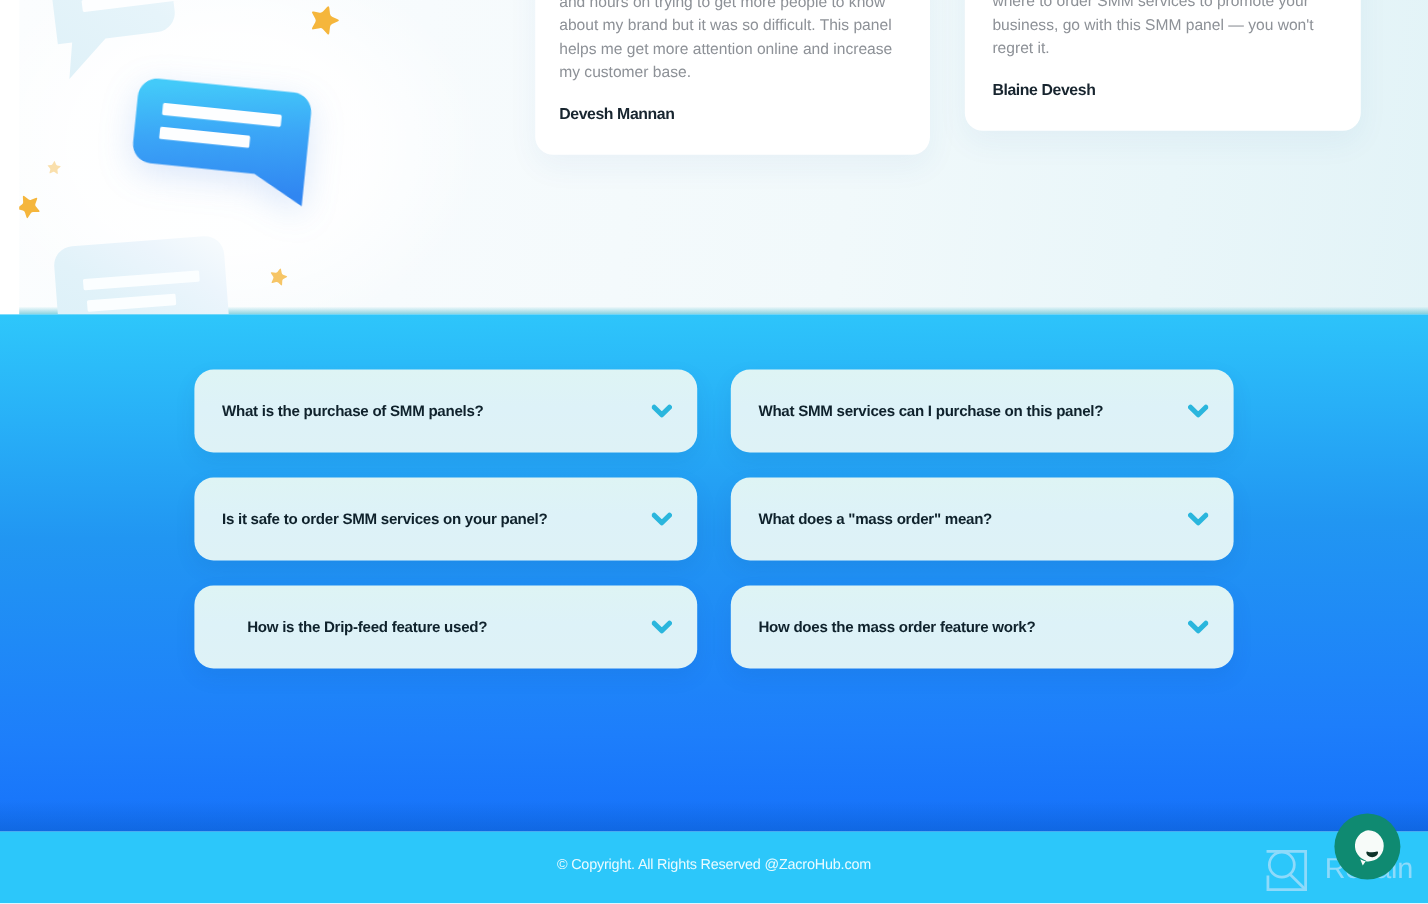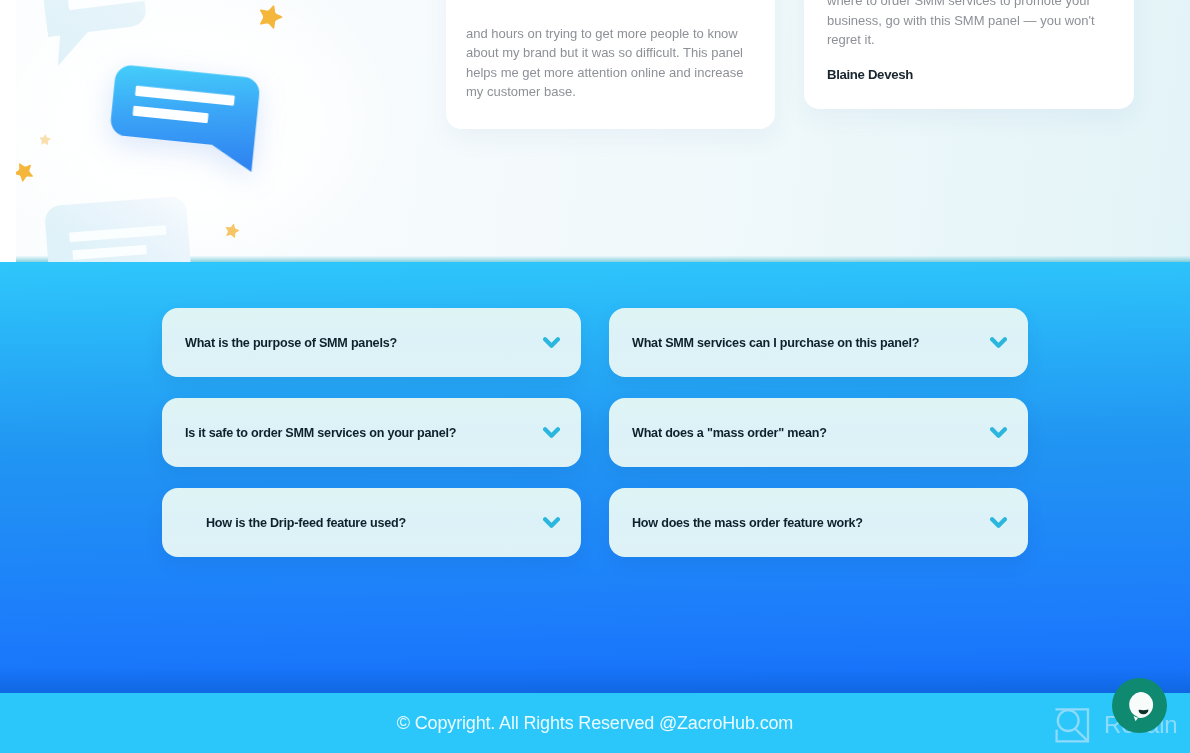--- a/index.html
+++ b/index.html
@@ -43,21 +43,21 @@
   }
   .faq-q { font-size: 12.6px; font-weight: 700; color: #0f222c; letter-spacing: -0.23px; }
 
   
   .footer {
     position: absolute; left: 0; top: 693px; width: 1190px; height: 60px;
     background: #2cc7fa;
   }
   .footer-text {
     position: absolute; left: 0; top: 713px; width: 1190px; text-align: center;
-    font-size: 18px; color: #eafbff; letter-spacing: -0.16px;
+    font-size: 12px; color: #eafbff; letter-spacing: -0.16px;
   }
 
   
   .illu { position: absolute; left: 0; top: 0; }
   .star { position: absolute; }
   .starpath { fill: #f5b63c; }
   .star1 { left: 239px; top: 2px; }
   .star2 { left: 22px; top: 133px; opacity: .42; }
   .star3 { left: -4px; top: 160px; }
   .star4 { left: 207px; top: 222px; opacity: .78; }
@@ -147,31 +147,32 @@
     </svg>
     <svg class="star star3" width="24" height="24" viewBox="0 0 34 34">
       <path class="starpath" transform="rotate(-28 17 17)" d="M15.91 4.16Q17.00 1.80 18.09 4.16L20.49 9.37Q21.29 11.09 23.18 11.32L28.87 12.00Q31.46 12.30 29.55 14.07L25.34 17.97Q23.94 19.26 24.31 21.12L25.43 26.75Q25.93 29.30 23.67 28.03L18.66 25.23Q17.00 24.30 15.34 25.23L10.33 28.03Q8.07 29.30 8.57 26.75L9.69 21.12Q10.06 19.26 8.66 17.97L4.45 14.07Q2.54 12.30 5.13 12.00L10.82 11.32Q12.71 11.09 13.51 9.37Z"></path>
     </svg>
     <svg class="star star4" width="18" height="18" viewBox="0 0 34 34">
       <path class="starpath" transform="rotate(14 17 17)" d="M15.91 4.16Q17.00 1.80 18.09 4.16L20.49 9.37Q21.29 11.09 23.18 11.32L28.87 12.00Q31.46 12.30 29.55 14.07L25.34 17.97Q23.94 19.26 24.31 21.12L25.43 26.75Q25.93 29.30 23.67 28.03L18.66 25.23Q17.00 24.30 15.34 25.23L10.33 28.03Q8.07 29.30 8.57 26.75L9.69 21.12Q10.06 19.26 8.66 17.97L4.45 14.07Q2.54 12.30 5.13 12.00L10.82 11.32Q12.71 11.09 13.51 9.37Z"></path>
     </svg>
 
     <div class="testi-card card1">
       <div class="t-quote">and hours on trying to get more people to know about my brand but it was so difficult. This panel helps me get more attention online and increase my customer base.</div>
+      <div class="t-name">Devesh Mannan</div>
     </div>
 
     <div class="testi-card card2">
       <div class="t-quote">where to order SMM services to promote your business, go with this SMM panel — you won't regret it.</div>
       <div class="t-name">Blaine Devesh</div>
     </div>
   </div>
 
   <div class="faq-section">
     <div class="faq-card f0">
-      <span class="faq-q">What is the purpose of SMM panels?</span>
+      <span class="faq-q">What is the purchase of SMM panels?</span>
       <svg class="chev" width="17" height="13" viewBox="0 0 17 13">
           <path d="M2.1 3.3 L8.5 9.7 L14.9 3.3"></path>
         </svg>
     </div>
     <div class="faq-card f1">
       <span class="faq-q">What SMM services can I purchase on this panel?</span>
       <svg class="chev" width="17" height="13" viewBox="0 0 17 13">
           <path d="M2.1 3.3 L8.5 9.7 L14.9 3.3"></path>
         </svg>
     </div>

